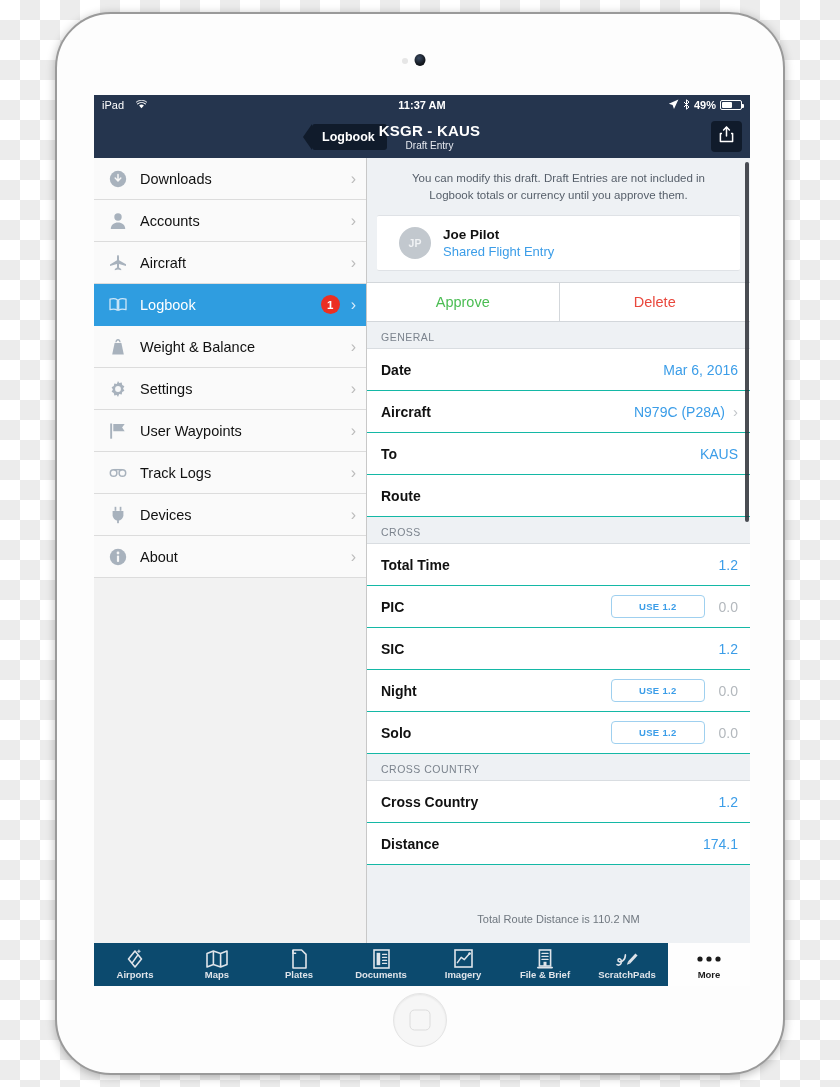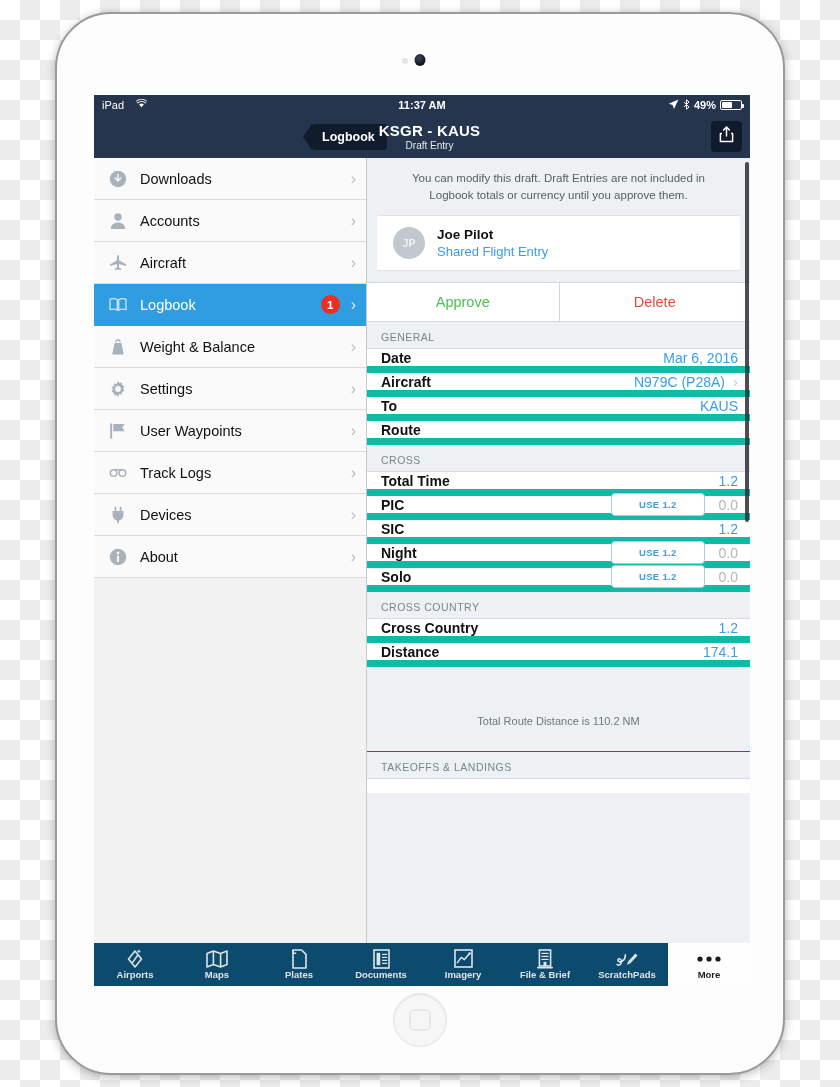--- a/index.html
+++ b/index.html
@@ -67,21 +67,21 @@
   
   #status-bar {
     height:20px; flex:0 0 20px;
     background:#25354e;
     color:#ffffff;
     display:flex; align-items:center;
     font-size:11px;
     padding:0 8px;
     position:relative;
   }
-  .sb-left { display:flex; align-items:flex-start; gap:12px; }
+  .sb-left { display:flex; align-items:flex-end; gap:12px; }
   .sb-center {
     position:absolute; left:0; right:0; text-align:center;
     font-size:11px; font-weight:bold; pointer-events:none;
   }
   .sb-right {
     margin-left:auto; display:flex; align-items:center; gap:4px;
     font-size:11px; font-weight:bold; z-index:2;
   }
   .wifi-glyph { font-size:10px; }
   .battery {
@@ -200,21 +200,21 @@
     text-align:center;
     font-size:11.5px; color:#555e69; line-height:1.45;
   }
   #sharer-card {
     background:#fff;
     border-top:1px solid #dfe2e6;
     border-bottom:1px solid #dfe2e6;
     margin:0 10px;
     border-radius:2px;
     display:flex; align-items:center;
-    padding:11px 16px;
+    padding:11px 22px;
     cursor:pointer;
   }
   #avatar {
     width:32px; height:32px; border-radius:50%;
     background:#c2c8ce; color:#f0f2f4;
     font-size:10.5px; font-weight:bold;
     display:flex; align-items:center; justify-content:center;
     flex:0 0 32px;
   }
   .sharer-text { margin-left:12px; }
@@ -242,23 +242,23 @@
     background:#eef1f4;
     padding:9px 14px 5px 14px;
     font-size:10.5px;
     letter-spacing:.5px;
     color:#7b838d;
     border-bottom:1px solid #d9dde1;
   }
   .row {
     background:#fff;
     display:flex; align-items:center;
-    height:24px;
+    height:42px;
     padding:0 12px 0 14px;
-    border-bottom:7px solid #14b8a6;
+    border-bottom:1px solid #14b8a6;
     cursor:pointer;
   }
   .row .row-label { font-size:14px; font-weight:bold; color:#111; flex:1 1 auto; }
   .row .row-value { font-size:14px; color:#3b9de8; text-align:right; }
   .row .row-value.muted { color:#b3b8bd; }
   .row .row-chev { color:#c2c6ca; font-size:15px; margin-left:8px; font-weight:300; }
   .use-btn {
     border:1px solid #9fd0ef;
     color:#3b9de8;
     font-size:9.5px; font-weight:bold;

